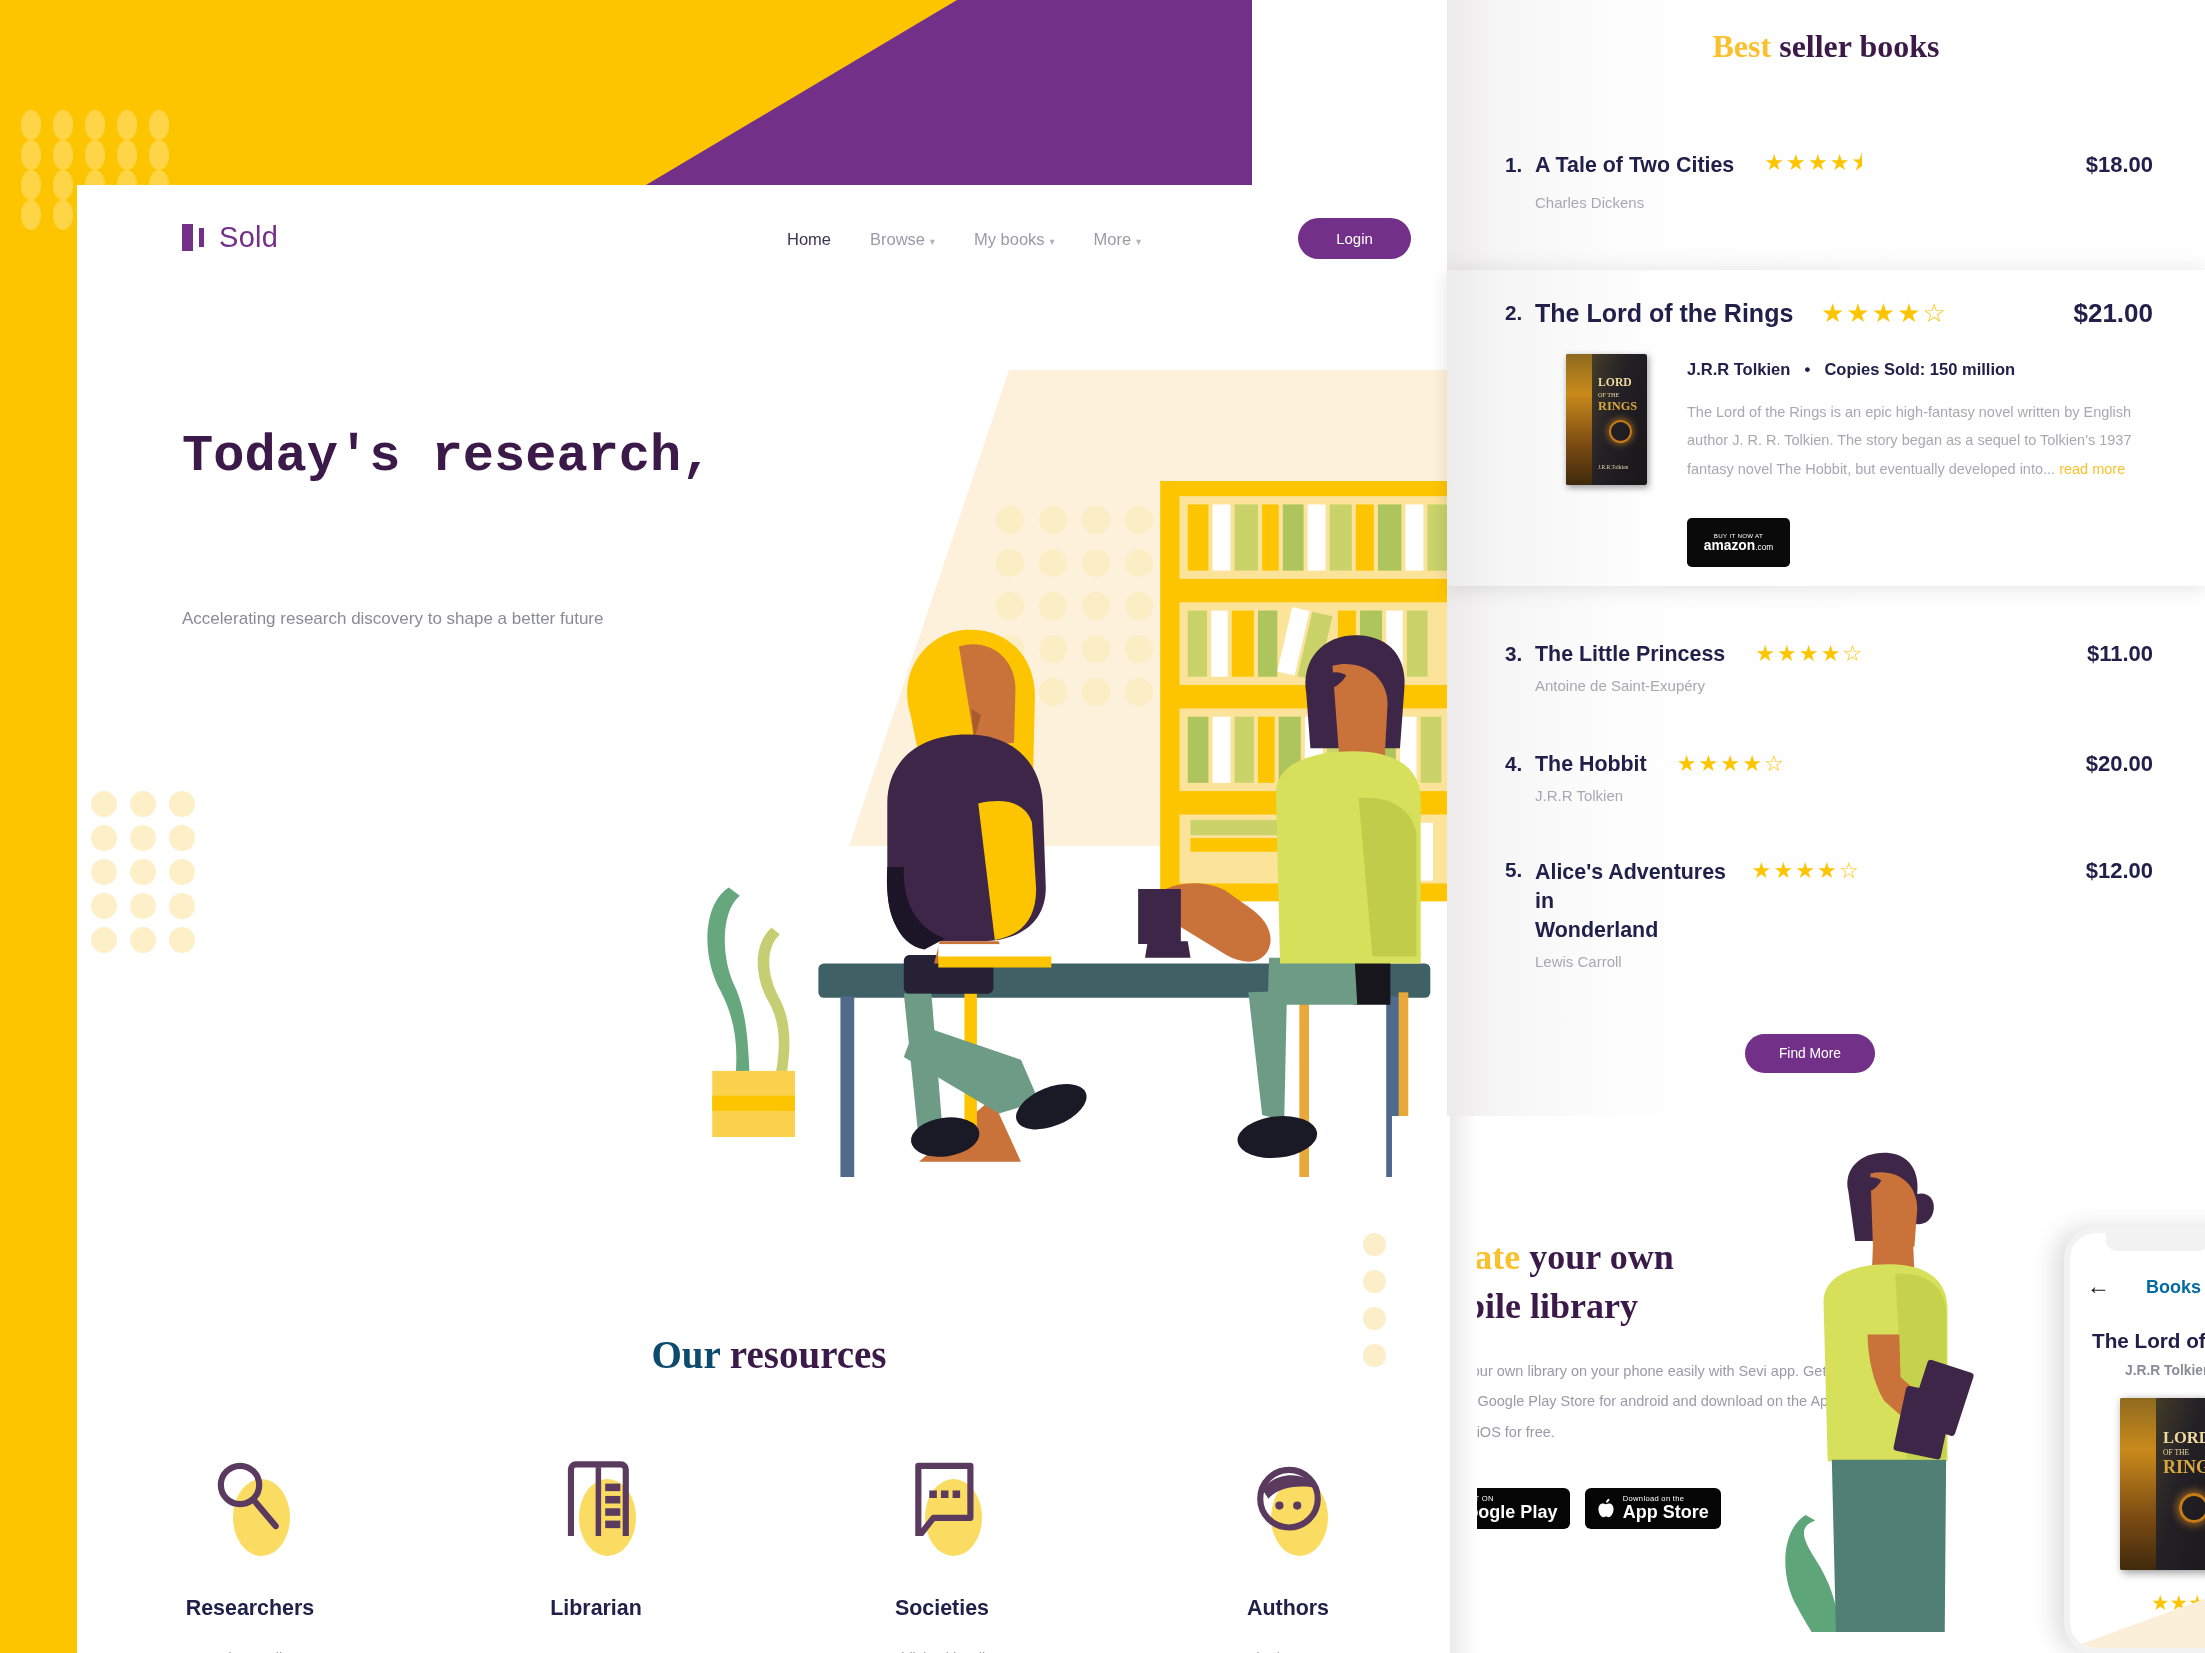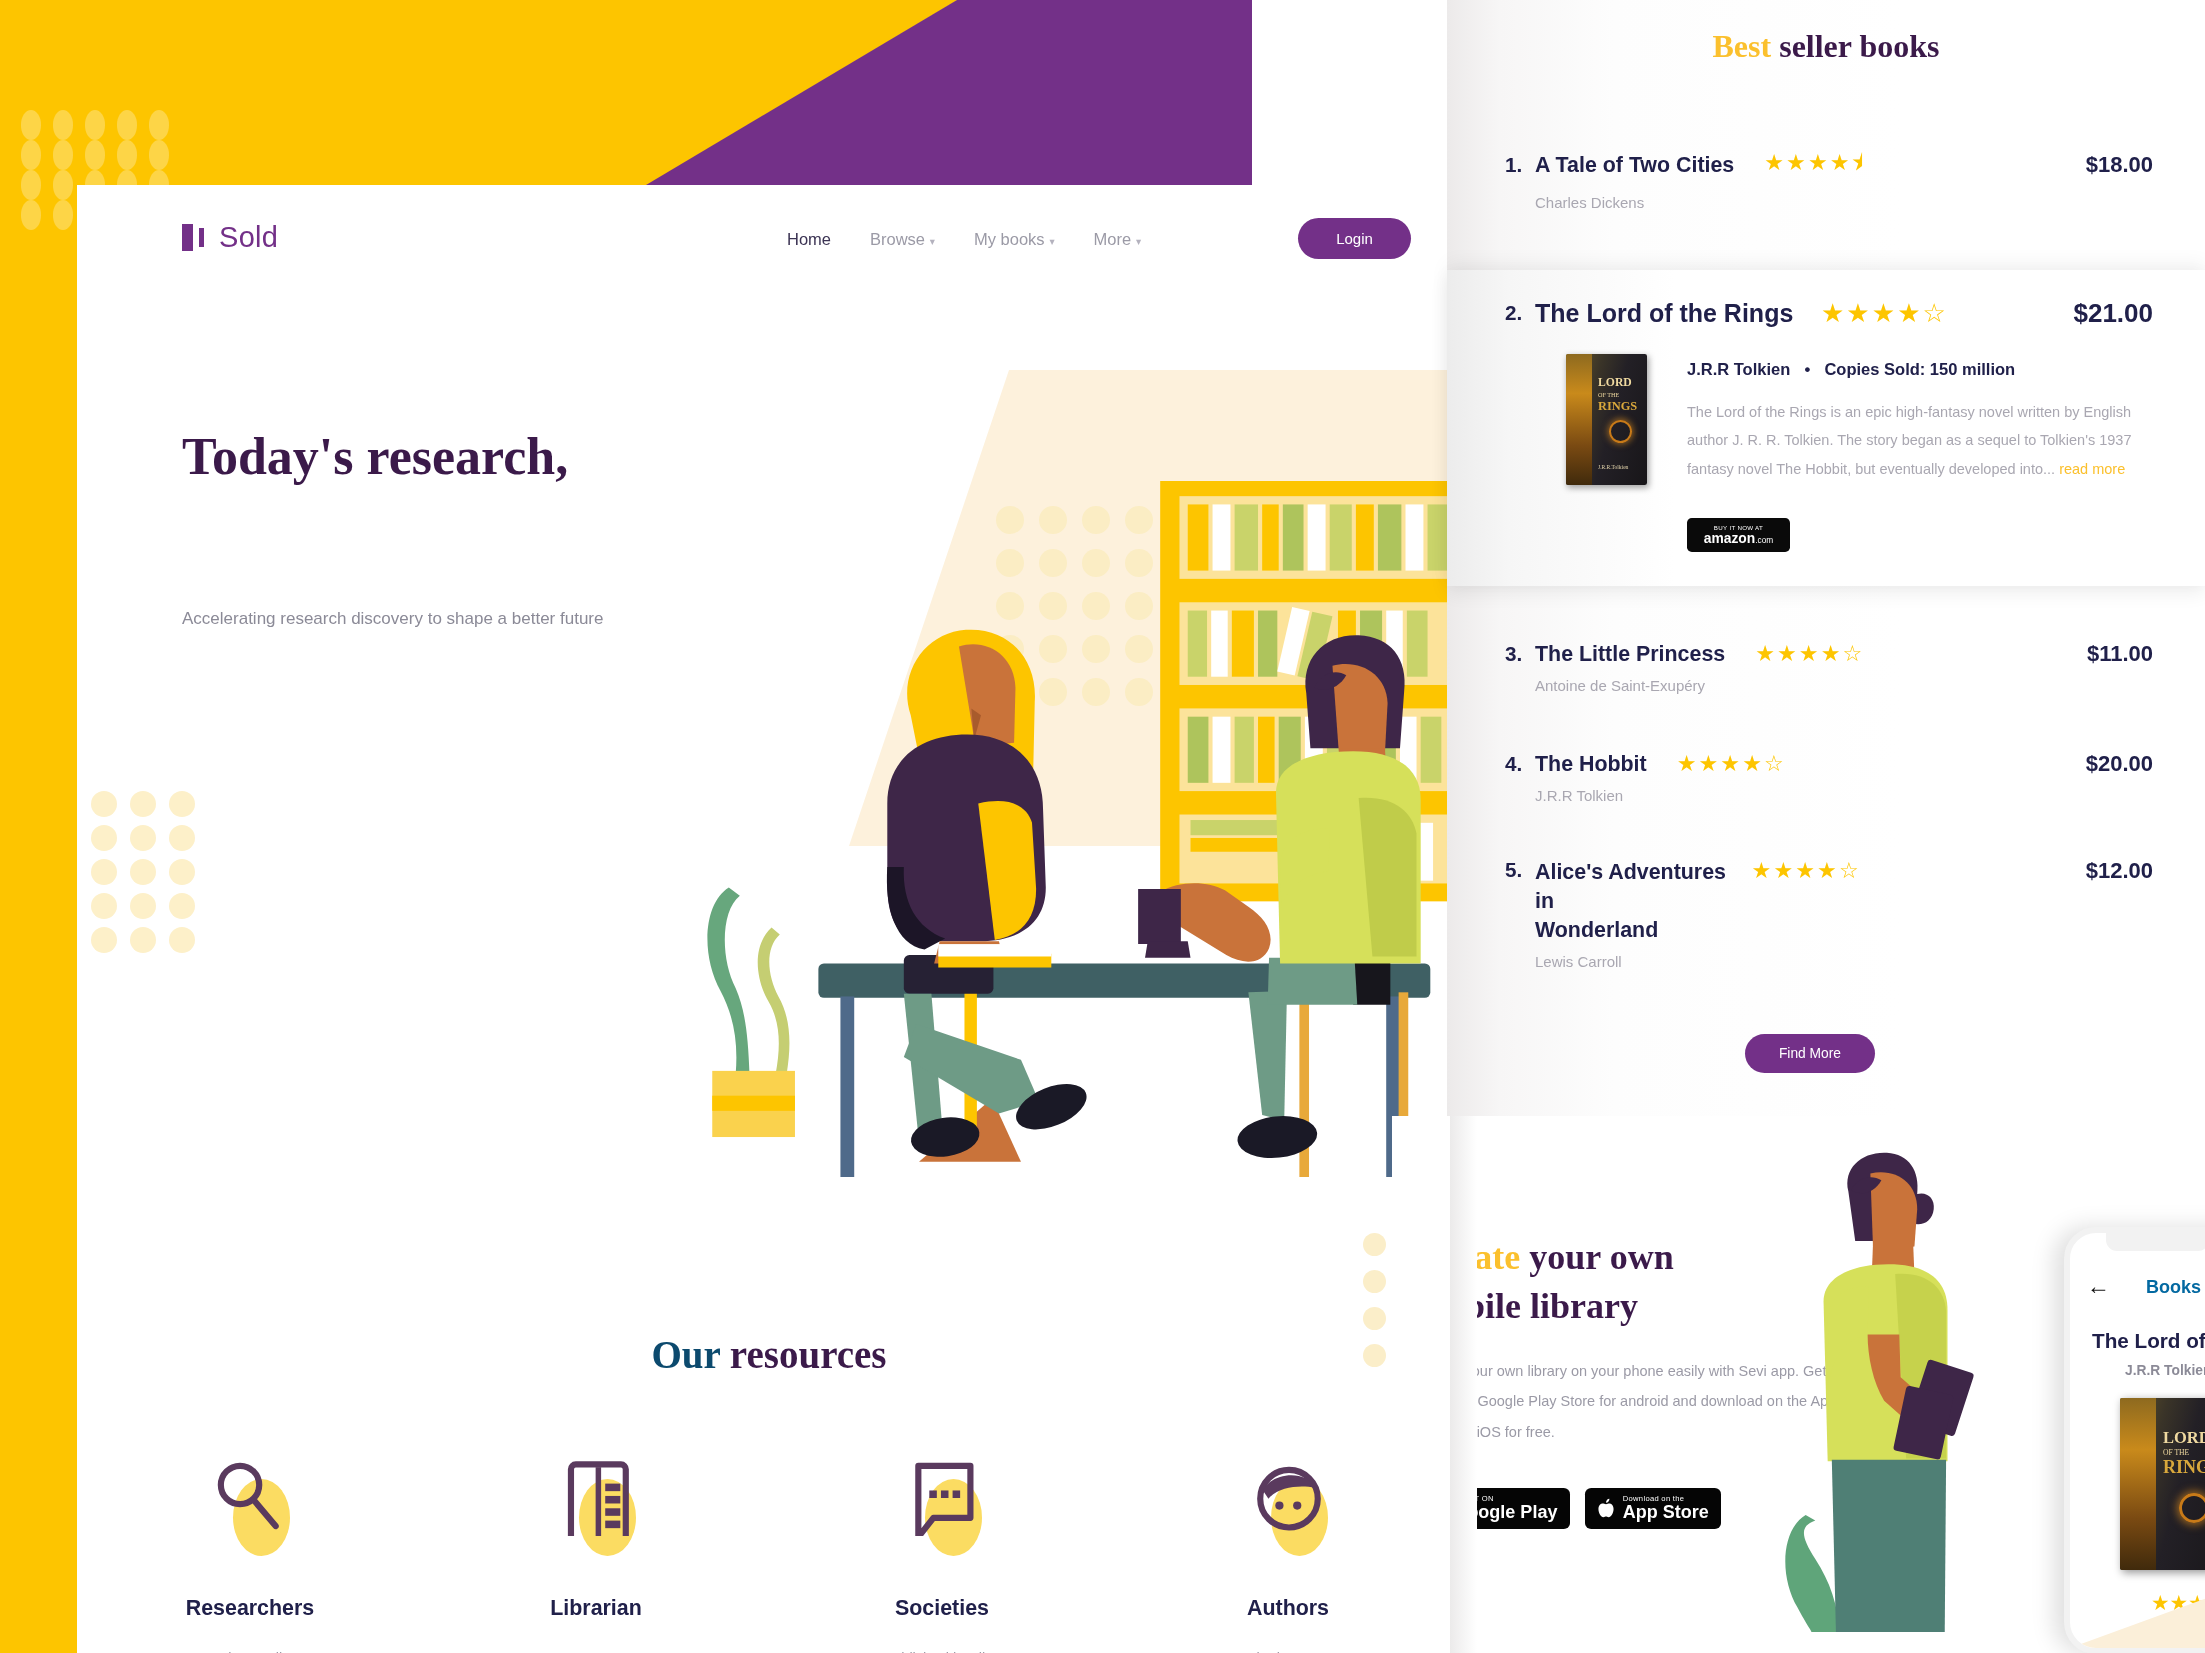--- a/index.html
+++ b/index.html
@@ -56,21 +56,21 @@
   .nav-link.active{ color:#3b3353; }
   .caret{ font-size:10.3px; margin-left:4.8px; color:#b4b2be; }
   #login-btn{
     position:absolute; left:1221px; top:33px; width:113px; height:41px;
     background:#733088; color:#fff; border-radius:23.4px; border:none;
     font-size:15px; font-family:inherit; cursor:pointer;
   }
   
   #hero-title{
     position:absolute; left:105px; top:241px; width:689px;
-    font-family:Liberation Serif, serif; font-weight:700;
+    font-family:Liberation Mono, monospace; font-weight:700;
     font-size:52px; line-height:1.18; color:#3B1A4A; z-index:11;
   }
   #hero-sub{
     position:absolute; left:105px; top:424px; font-size:17px; color:#8b8a97; z-index:11;
   }
   #search-box{
     position:absolute; left:105px; top:476px; width:489px; height:59px;
     background:#F4EDF4; border-radius:30px; display:flex; align-items:center;
     padding:0 25px; z-index:11;
   }
@@ -161,21 +161,21 @@
   }
   #bs-cover .auth{ position:absolute; left:32px; bottom:15px; color:#E6D7AE; font-family:"Liberation Serif",serif; font-size:5.5px; }
   #bs-meta{ position:absolute; left:240px; top:90px; font-size:16.5px; color:#20204A; font-weight:700; }
   #bs-meta .dot{ color:#20204A; margin:0 9.6px; }
   #bs-desc{
     position:absolute; left:240px; top:128px; width:469px;
     font-size:14.5px; color:#a9a7b1; line-height:1.95;
   }
   #bs-readmore{ color:#FBC02D; cursor:pointer; }
   #amazon-badge{
-    position:absolute; left:240px; top:248px; width:103px; height:34px;
+    position:absolute; left:240px; top:248px; width:103px; height:49px;
     background:#0a0a0a; border-radius:4.8px; color:#fff;
     display:flex; flex-direction:column; align-items:center; justify-content:center;
   }
   #amazon-badge .small{ font-size:6.2px; letter-spacing:0.3px; }
   #amazon-badge .big{ font-size:13.8px; font-weight:700; margin-top:-0.7px; }
   #amazon-badge .big i{ font-style:normal; font-size:8.3px; font-weight:400; }
   #find-more{
     position:absolute; left:298px; top:1034px; width:130px; height:39px;
     background:#733088; color:#fff; border:none; border-radius:20.7px;
     font-size:13.8px; font-family:inherit; cursor:pointer;

